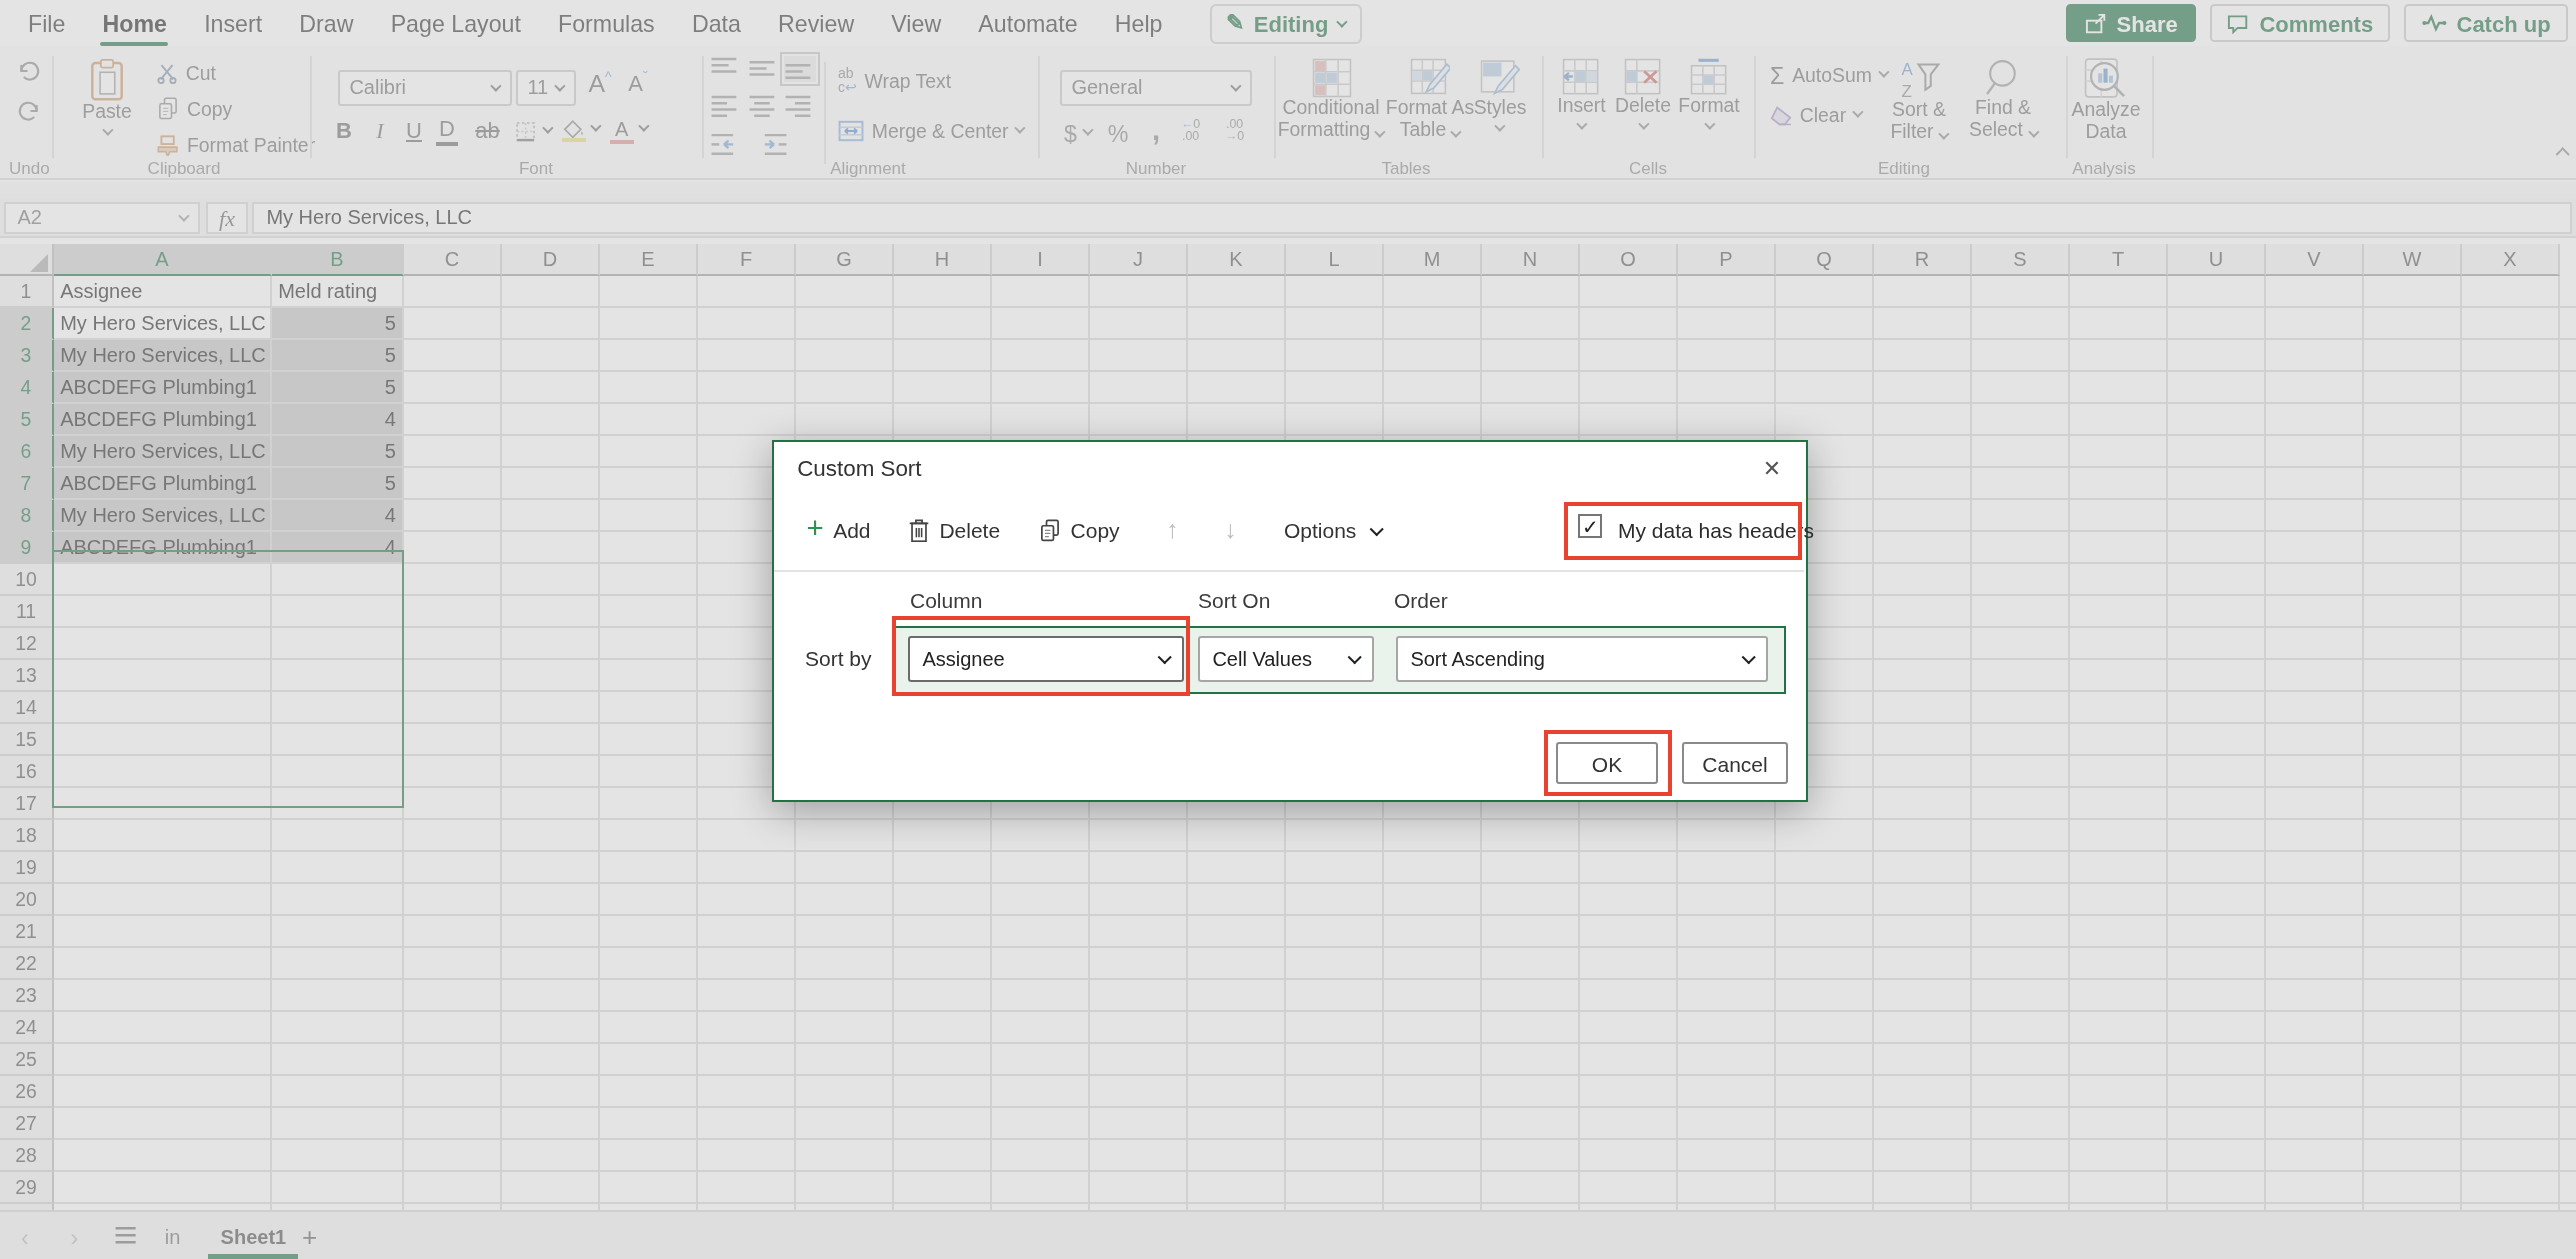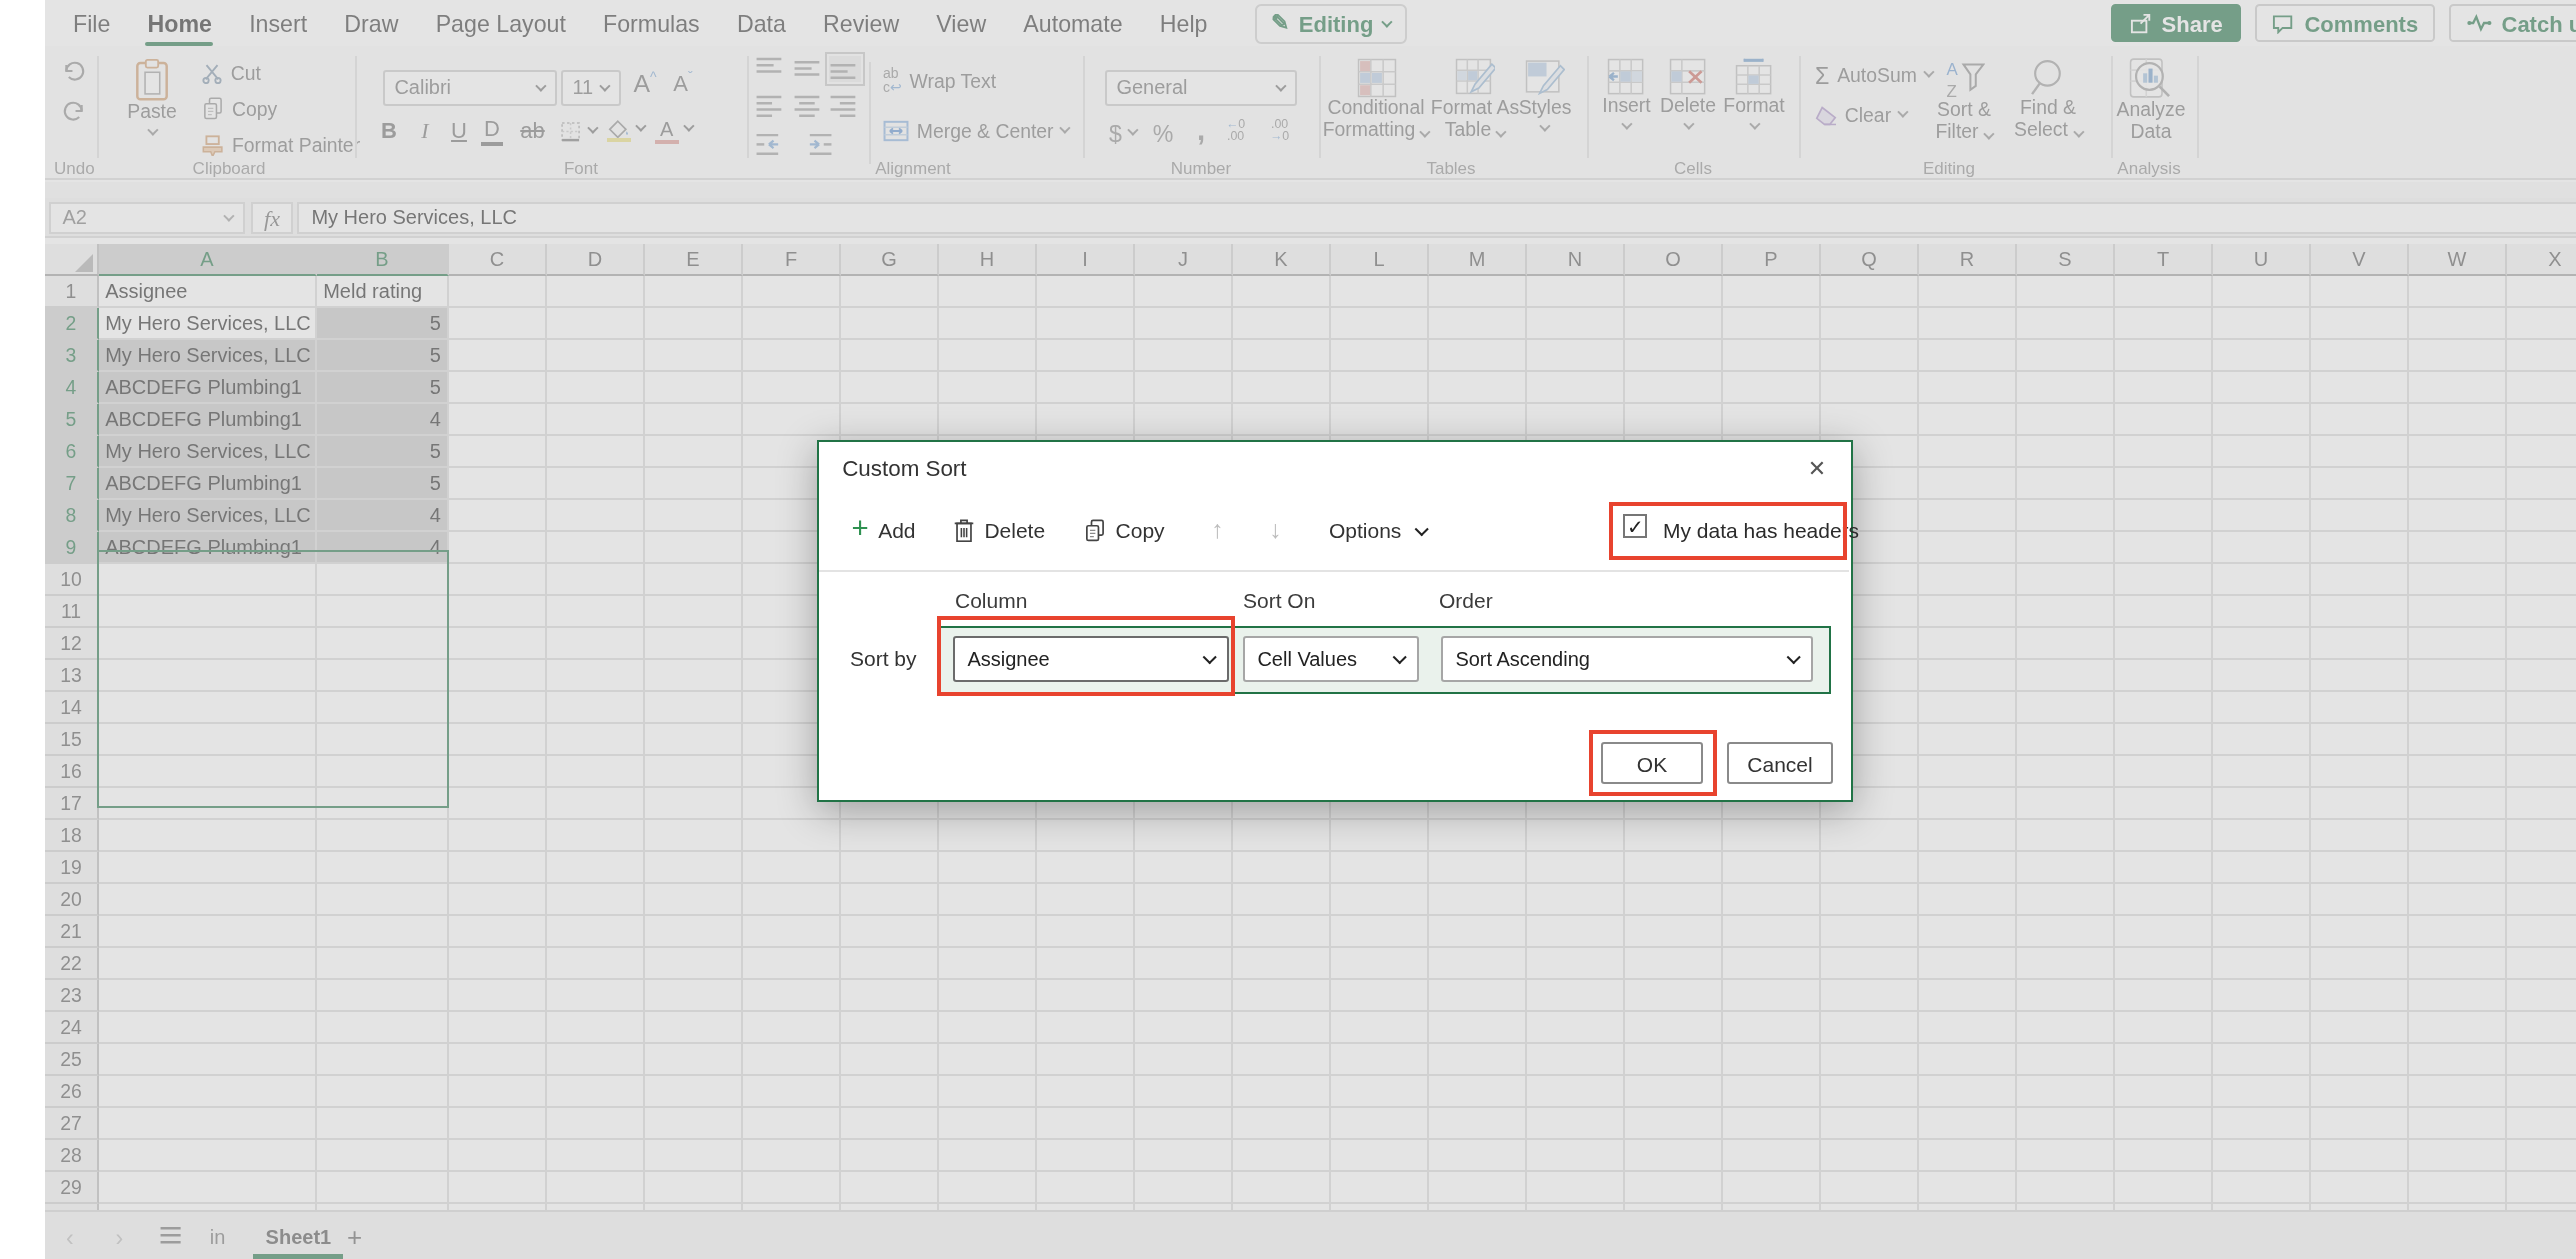--- a/index.html
+++ b/index.html
@@ -1,16 +1,16 @@
 <!DOCTYPE html>
 <html style="font-size:12.4px"><head>
 <meta charset="utf-8">
 <style>
   html,body{margin:0;padding:0;background:#888;}
-  #stage{width:2576px;height:1259px;overflow:hidden;position:relative;background:#fff;padding-left:45px;}
+  #stage{width:2576px;height:1259px;overflow:hidden;position:relative;background:#fff;}
   #app{width:1288px;height:630px;transform:scale(2);transform-origin:0 0;position:relative;
        font-family:"Liberation Sans",sans-serif;background:#fff;overflow:hidden;
        -webkit-font-smoothing:antialiased;}
   *{box-sizing:border-box;}
 
   
   #tabrow{position:absolute;left:0;top:0;width:1288px;height:23px;background:#fff;}
   #tabs{position:absolute;left:4.7px;top:0;height:23px;display:flex;align-items:center;}
   .tab{padding:0 9.3px;font-size:11.6px;color:#333;height:23px;line-height:23px;position:relative;cursor:default;}
   .tab.active{color:#222;font-weight:700;}

